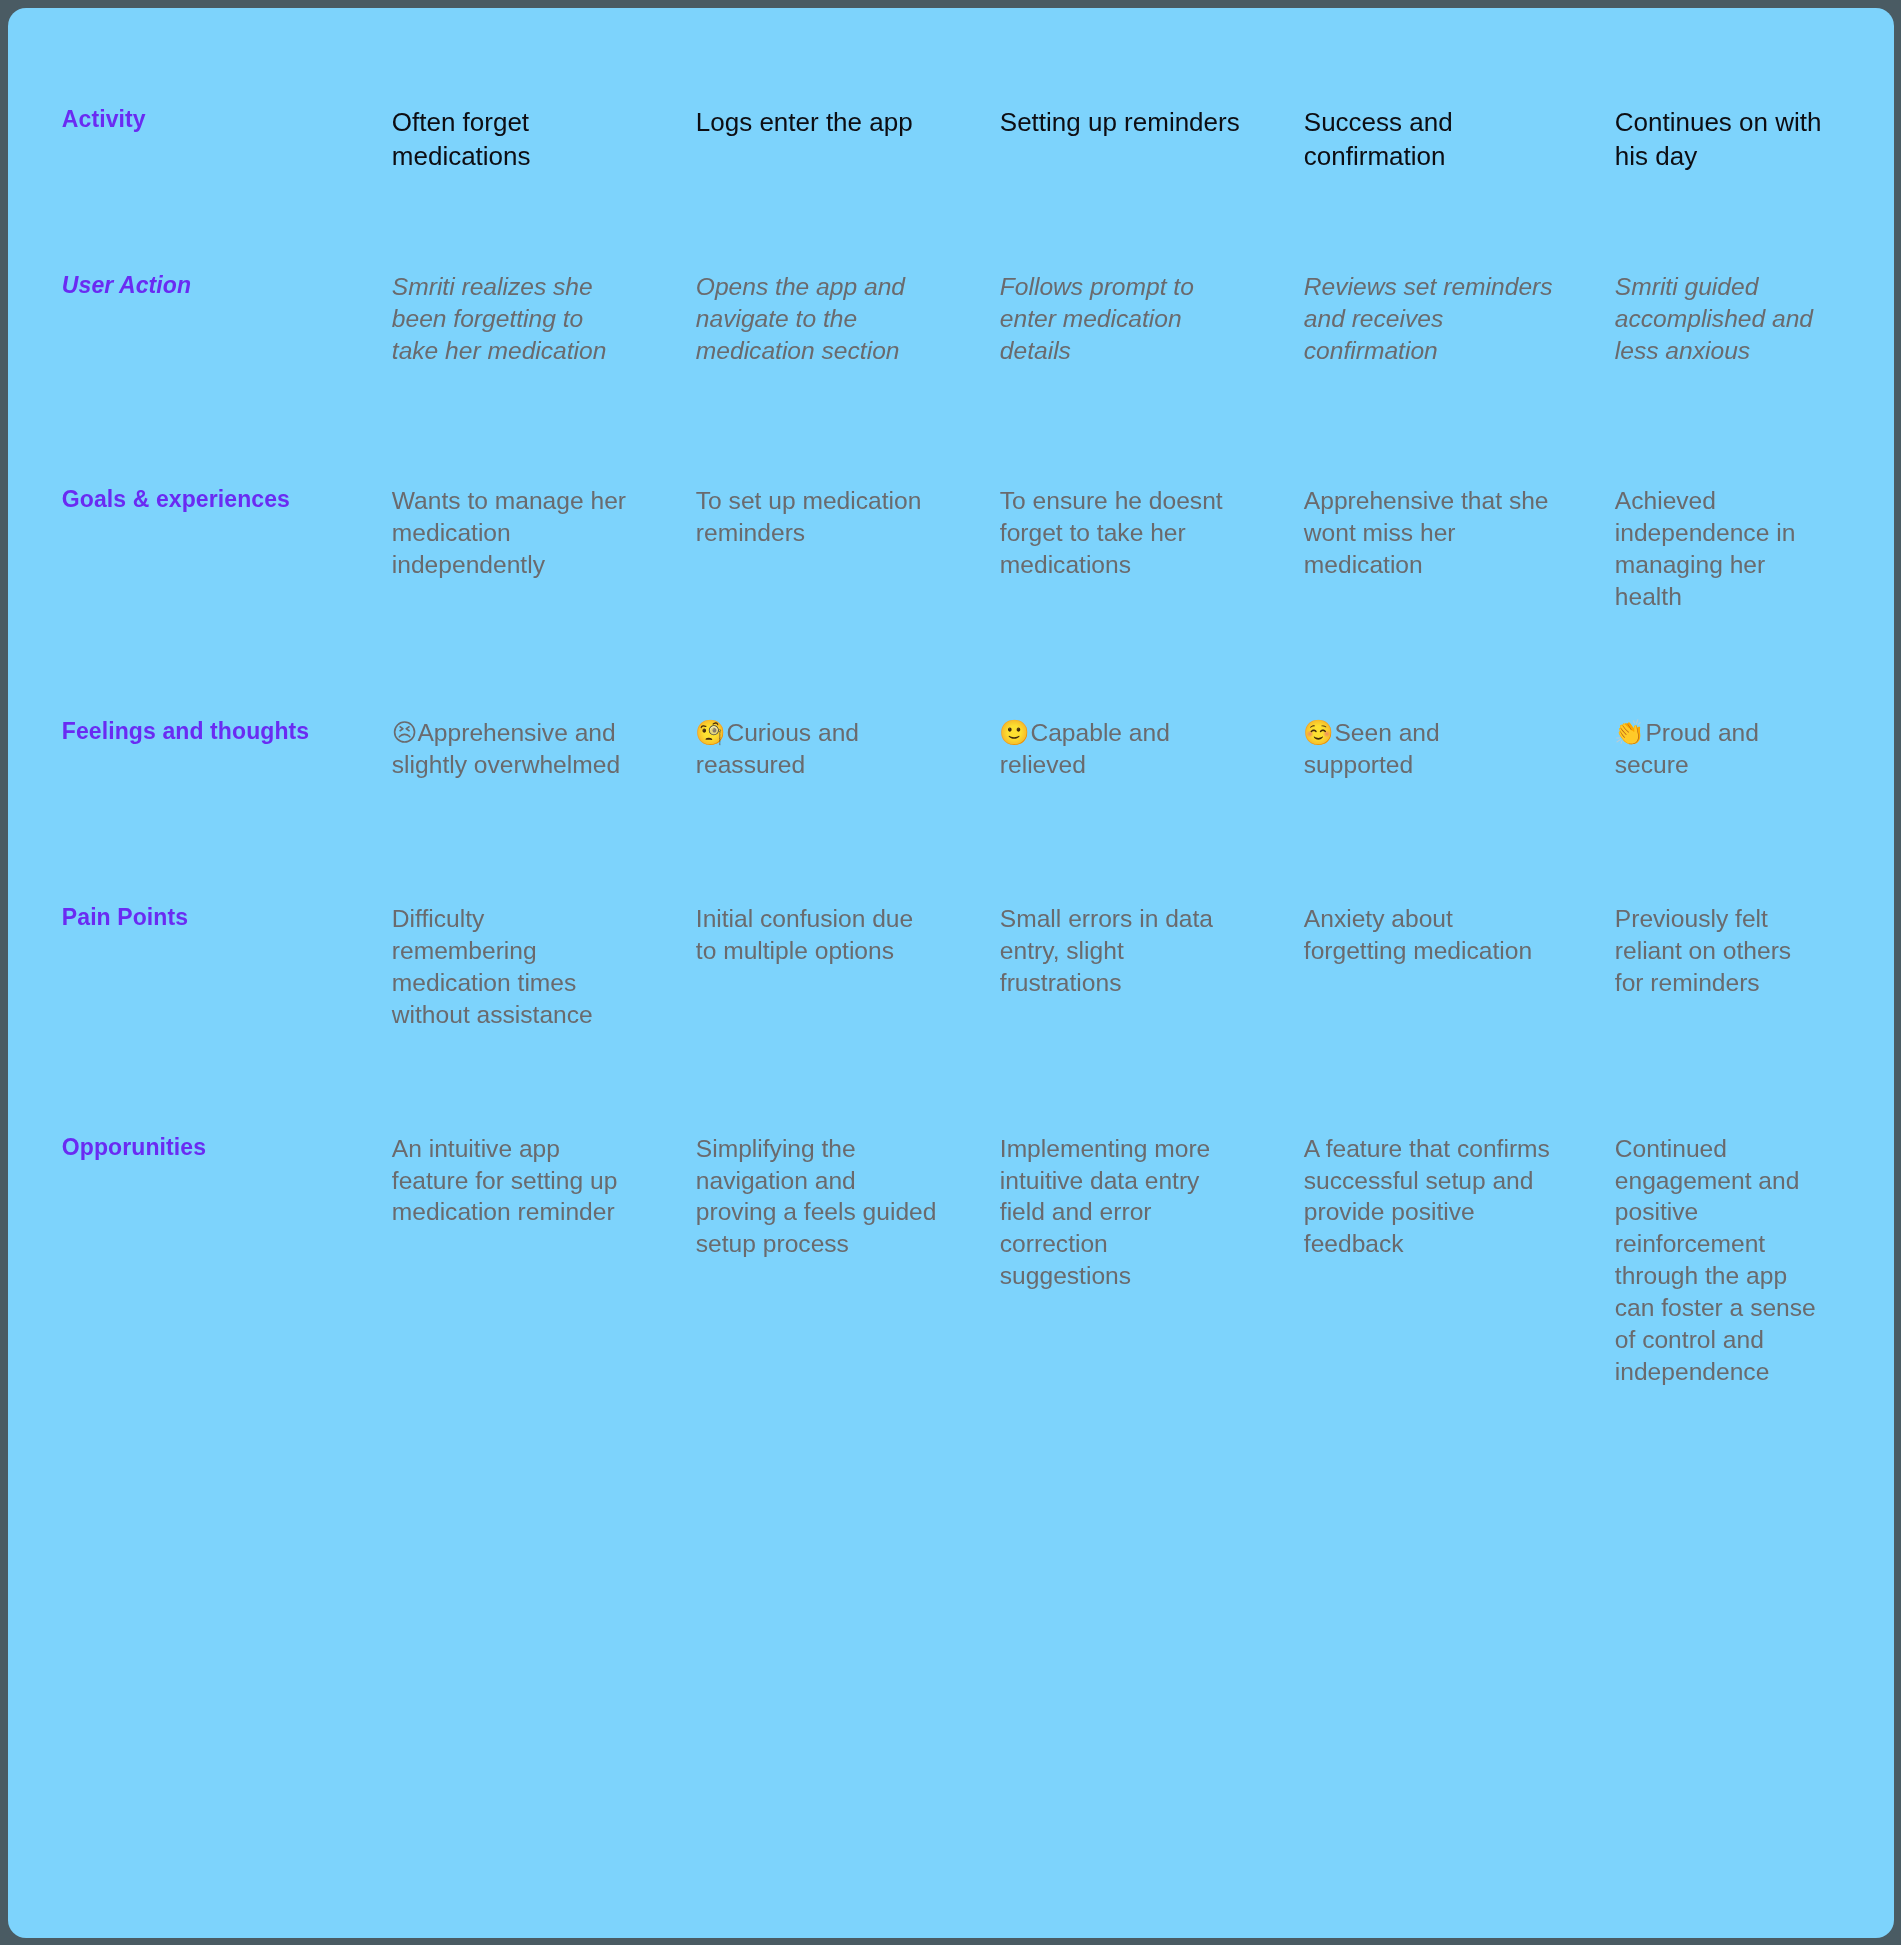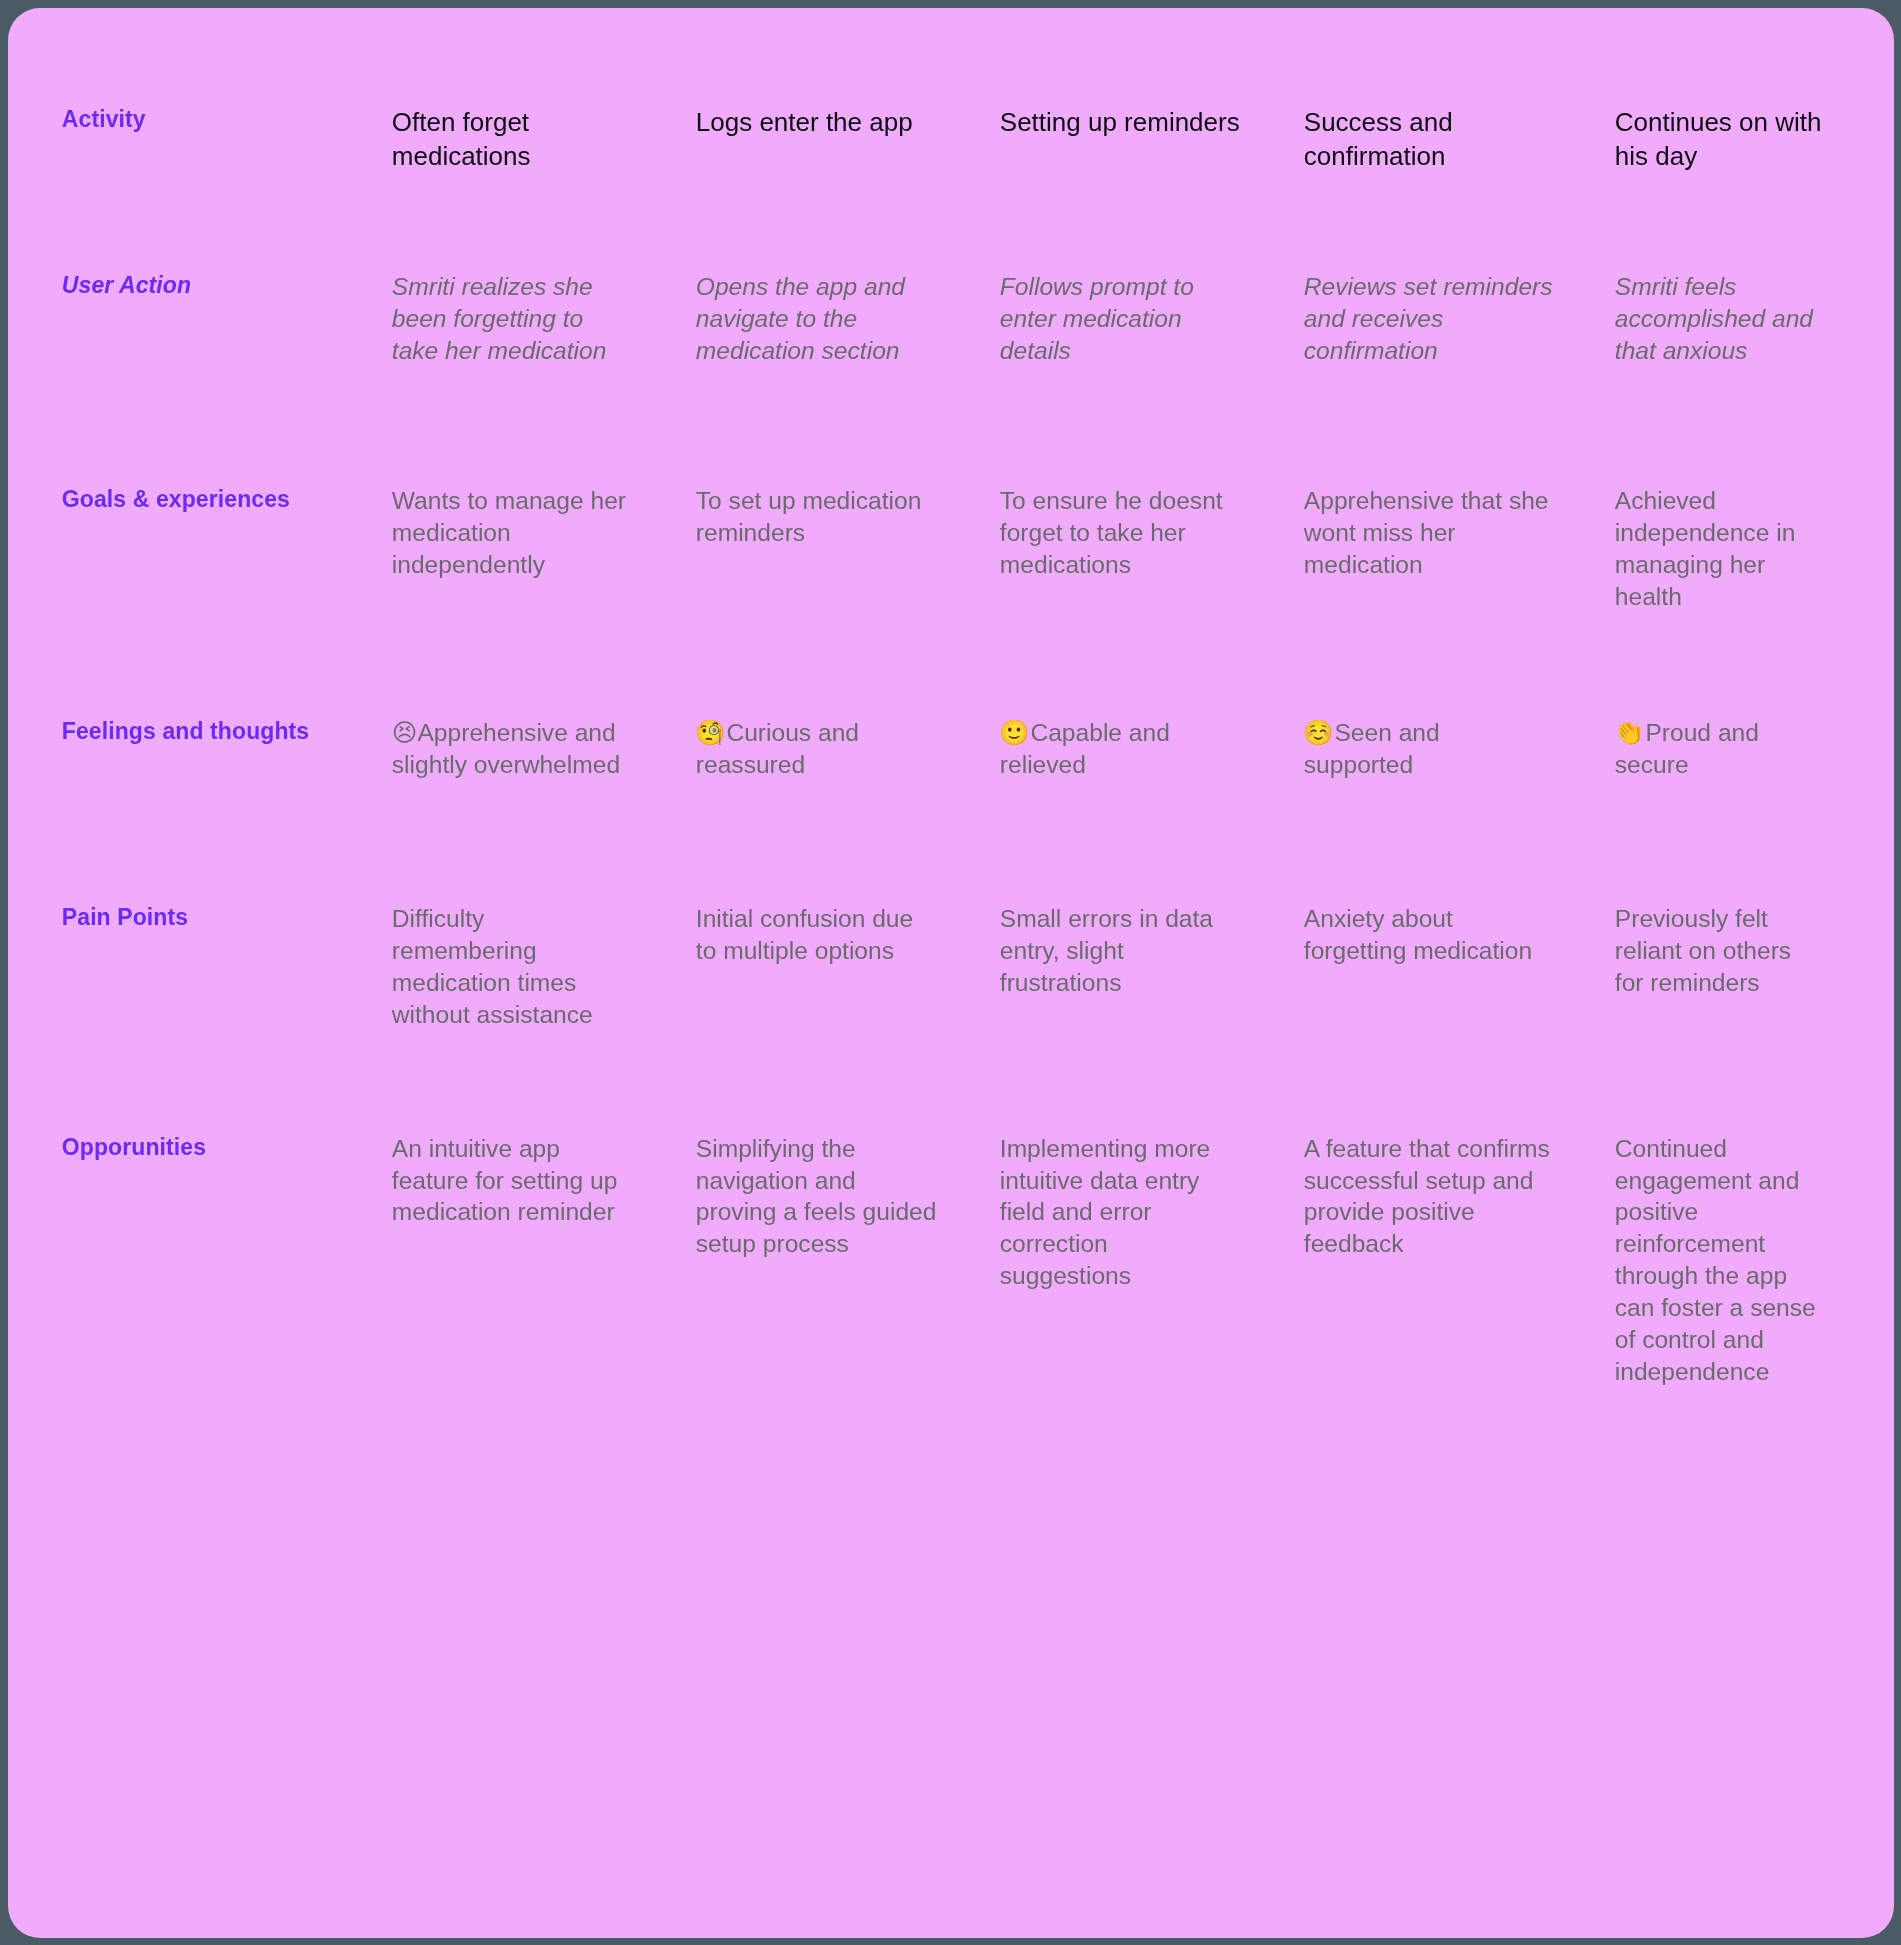--- a/index.html
+++ b/index.html
@@ -13,22 +13,22 @@
     font-family: "Liberation Sans", sans-serif;
     -webkit-font-smoothing: antialiased;
   }
 
   #journey-card {
     position: absolute;
     left: 7.8px;
     top: 7.8px;
     width: 1886px;
     height: 1930px;
-    background: #f0abfc;
-    border-radius: 32px;
+    background: #7dd3fc;
+    border-radius: 18px;
     overflow: hidden;
     box-sizing: border-box;
   }
 
   .grid {
     position: absolute;
     left: 54px;
     top: 97px;
     right: 39px;
     display: grid;
@@ -100,21 +100,21 @@
       <div class="col-head">Success and confirmation</div>
       <div class="col-head">Continues on with his day</div>
     </div>
 
     <div class="row r-useraction">
       <div class="row-label">User Action</div>
       <div class="cell">Smriti realizes she been forgetting to take her medication</div>
       <div class="cell">Opens the app and navigate to the medication section</div>
       <div class="cell">Follows prompt to enter medication details</div>
       <div class="cell">Reviews set reminders and receives confirmation</div>
-      <div class="cell">Smriti feels accomplished and that anxious</div>
+      <div class="cell">Smriti guided accomplished and less anxious</div>
     </div>
 
     <div class="row r-goals">
       <div class="row-label">Goals &amp; experiences</div>
       <div class="cell">Wants to manage her medication independently</div>
       <div class="cell">To set up medication reminders</div>
       <div class="cell">To ensure he doesnt forget to take her medications</div>
       <div class="cell">Apprehensive that she wont miss her medication</div>
       <div class="cell">Achieved independence in managing her health</div>
     </div>

